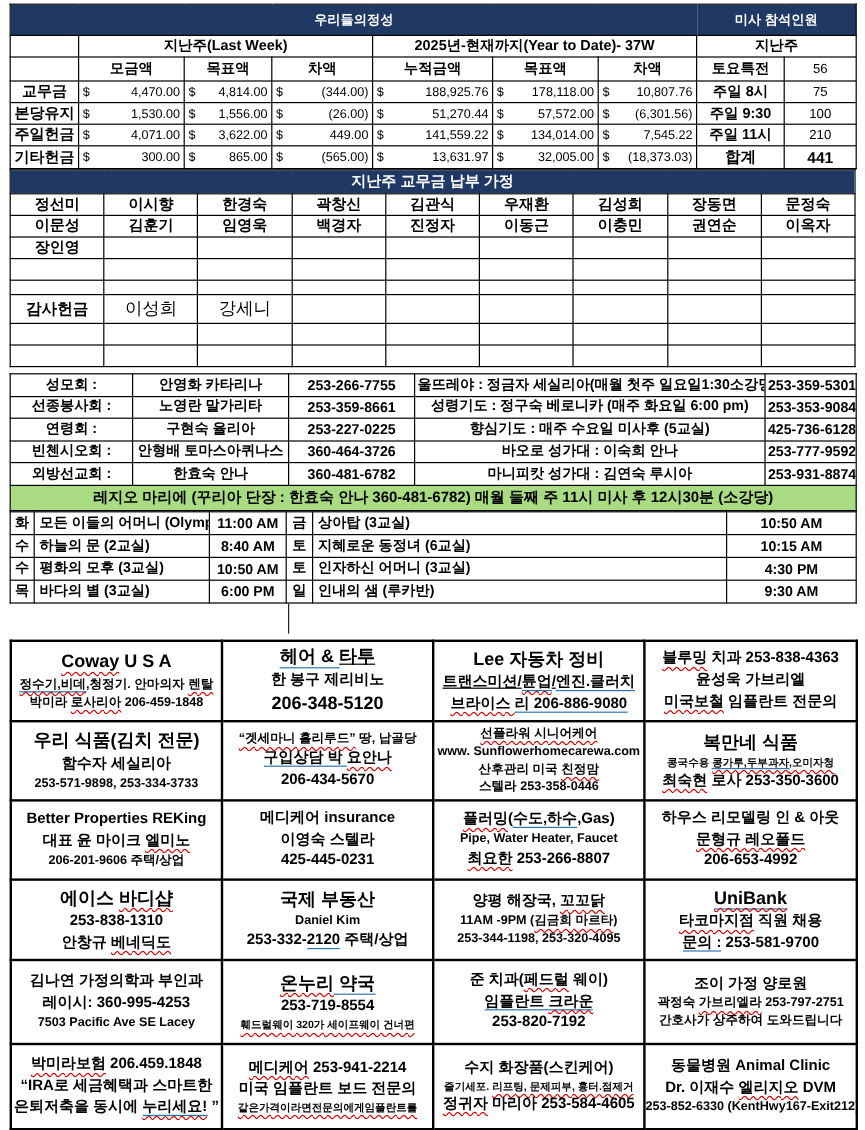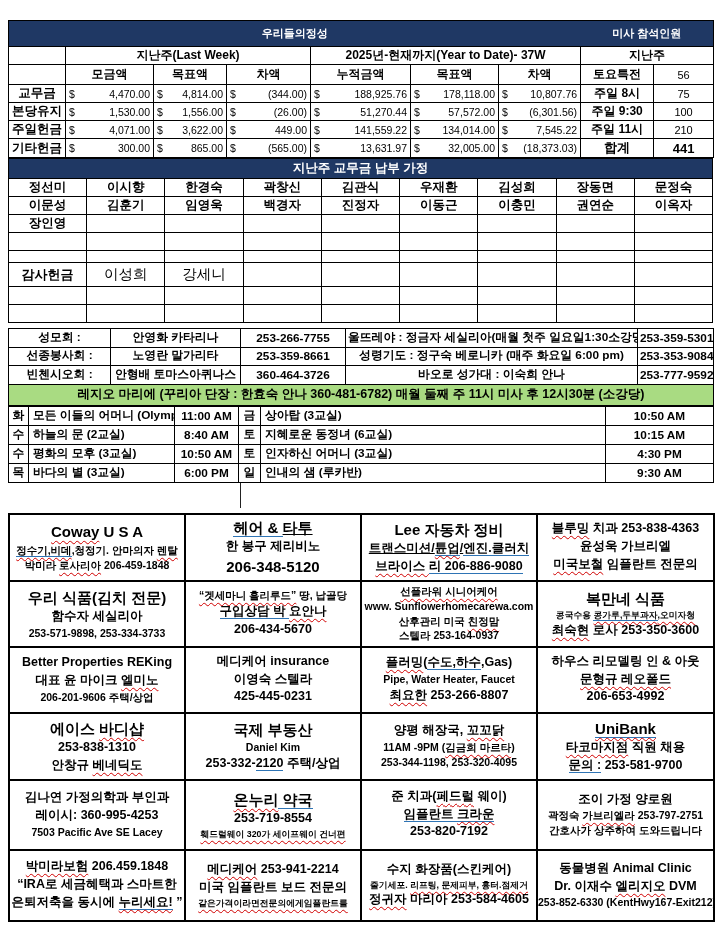--- a/index.html
+++ b/index.html
@@ -1,18 +1,18 @@
 <!DOCTYPE html>
 <html style="--navy: #1f3864; --green: #a9db82; --wavy: #d00000; --blueu: #2e74b5;"><head>
 <meta charset="utf-8">
 <style>
   *{box-sizing:border-box}
   html,body{margin:0;padding:0;background:#fff}
   body{width:721px;height:942px;font-family:"Liberation Sans","DejaVu Sans",sans-serif;color:#000}
-  .page{position:relative;width:721px;height:942px;overflow:hidden;padding:20px 8px 0 8px}
+  .page{position:relative;width:721px;height:942px;overflow:hidden;padding:3px 8px 0 8px}
   table{border-collapse:collapse;table-layout:fixed;width:705px;margin:0}
   td{border:1px solid #000;overflow:hidden;white-space:nowrap;padding:0 2px}
   .navy{background:var(--navy,#1f3864);color:#fff;font-weight:700;text-align:center;font-size:13px}
   
   .fin td{height:17px;font-size:11px}
   .fin tr.titlerow td{height:26px;border-color:#000}
   .fin .grp,.fin .colhead{font-weight:700;font-size:12px;text-align:center}
   .fin tr.grouprow td{height:18px}
   .fin tr.headrow td{height:20px}
   .fin .lbl{font-weight:700;font-size:12.5px;text-align:center}
@@ -369,25 +369,39 @@
           <td>253-359-5301</td>
         </tr>
         <tr>
           <td>선종봉사회 :</td>
           <td>노영란 말가리타</td>
           <td>253-359-8661</td>
           <td>성령기도 : 정구숙 베로니카 (매주 화요일 6:00 pm)</td>
           <td>253-353-9084</td>
         </tr>
         <tr>
+          <td>연령회  :</td>
+          <td>구현숙 율리아</td>
+          <td>253-227-0225</td>
+          <td>향심기도 : 매주 수요일 미사후 (5교실)</td>
+          <td>425-736-6128</td>
+        </tr>
+        <tr>
           <td>빈첸시오회 :</td>
           <td>안형배 토마스아퀴나스</td>
           <td>360-464-3726</td>
           <td>바오로 성가대 : 이숙희 안나</td>
           <td>253-777-9592</td>
+        </tr>
+        <tr>
+          <td>외방선교회 :</td>
+          <td>한효숙 안나</td>
+          <td>360-481-6782</td>
+          <td>마니피캇 성가대 : 김연숙 루시아</td>
+          <td>253-931-8874</td>
         </tr>
         <tr>
           <td class="banner" colspan="5">레지오 마리에 (꾸리아 단장 : 한효숙 안나  360-481-6782)  매월 둘째 주 11시  미사 후 12시30분 (소강당)</td>
         </tr>
       </tbody>
   </table>
 
   <table class="sched">
     <colgroup>
       <col style="width:20px">
@@ -473,21 +487,21 @@
           </td>
           <td style="height: 66px;">
             <div class="line sm"><span class="w">“겟세마니 흘리루드”</span><span> 땅, 납골당</span></div>
             <div class="line md"><span class="bu">구입상담  박 </span><span class="w">요안나</span></div>
             <div class="line md"><span>206-434-5670</span></div>
           </td>
           <td style="height: 66px;">
             <div class="line sm"><span class="w">선플라워 시니어케어</span></div>
             <div class="line sm"><span>www. Sunflowerhomecarewa.com</span></div>
             <div class="line sm"><span>산후관리 미국 </span><span class="w">친정맘</span></div>
-            <div class="line sm"><span>스텔라  253-164-0937</span></div>
+            <div class="line sm"><span>스텔라  253-358-0446</span></div>
           </td>
           <td style="height: 66px;">
             <div class="line lg"><span>복만네 식품</span></div>
             <div class="line xs"><span>콩국수용 </span><span class="buw">콩가루,두부과자</span><span class="w">,오미자청</span></div>
             <div class="line md"><span class="w">최숙현</span><span> 로사 253-350-3600</span></div>
           </td>
         </tr>
         <tr>
           <td style="height: 66px;">
             <div class="line md"><span>Better  Properties  REKing</span></div>

